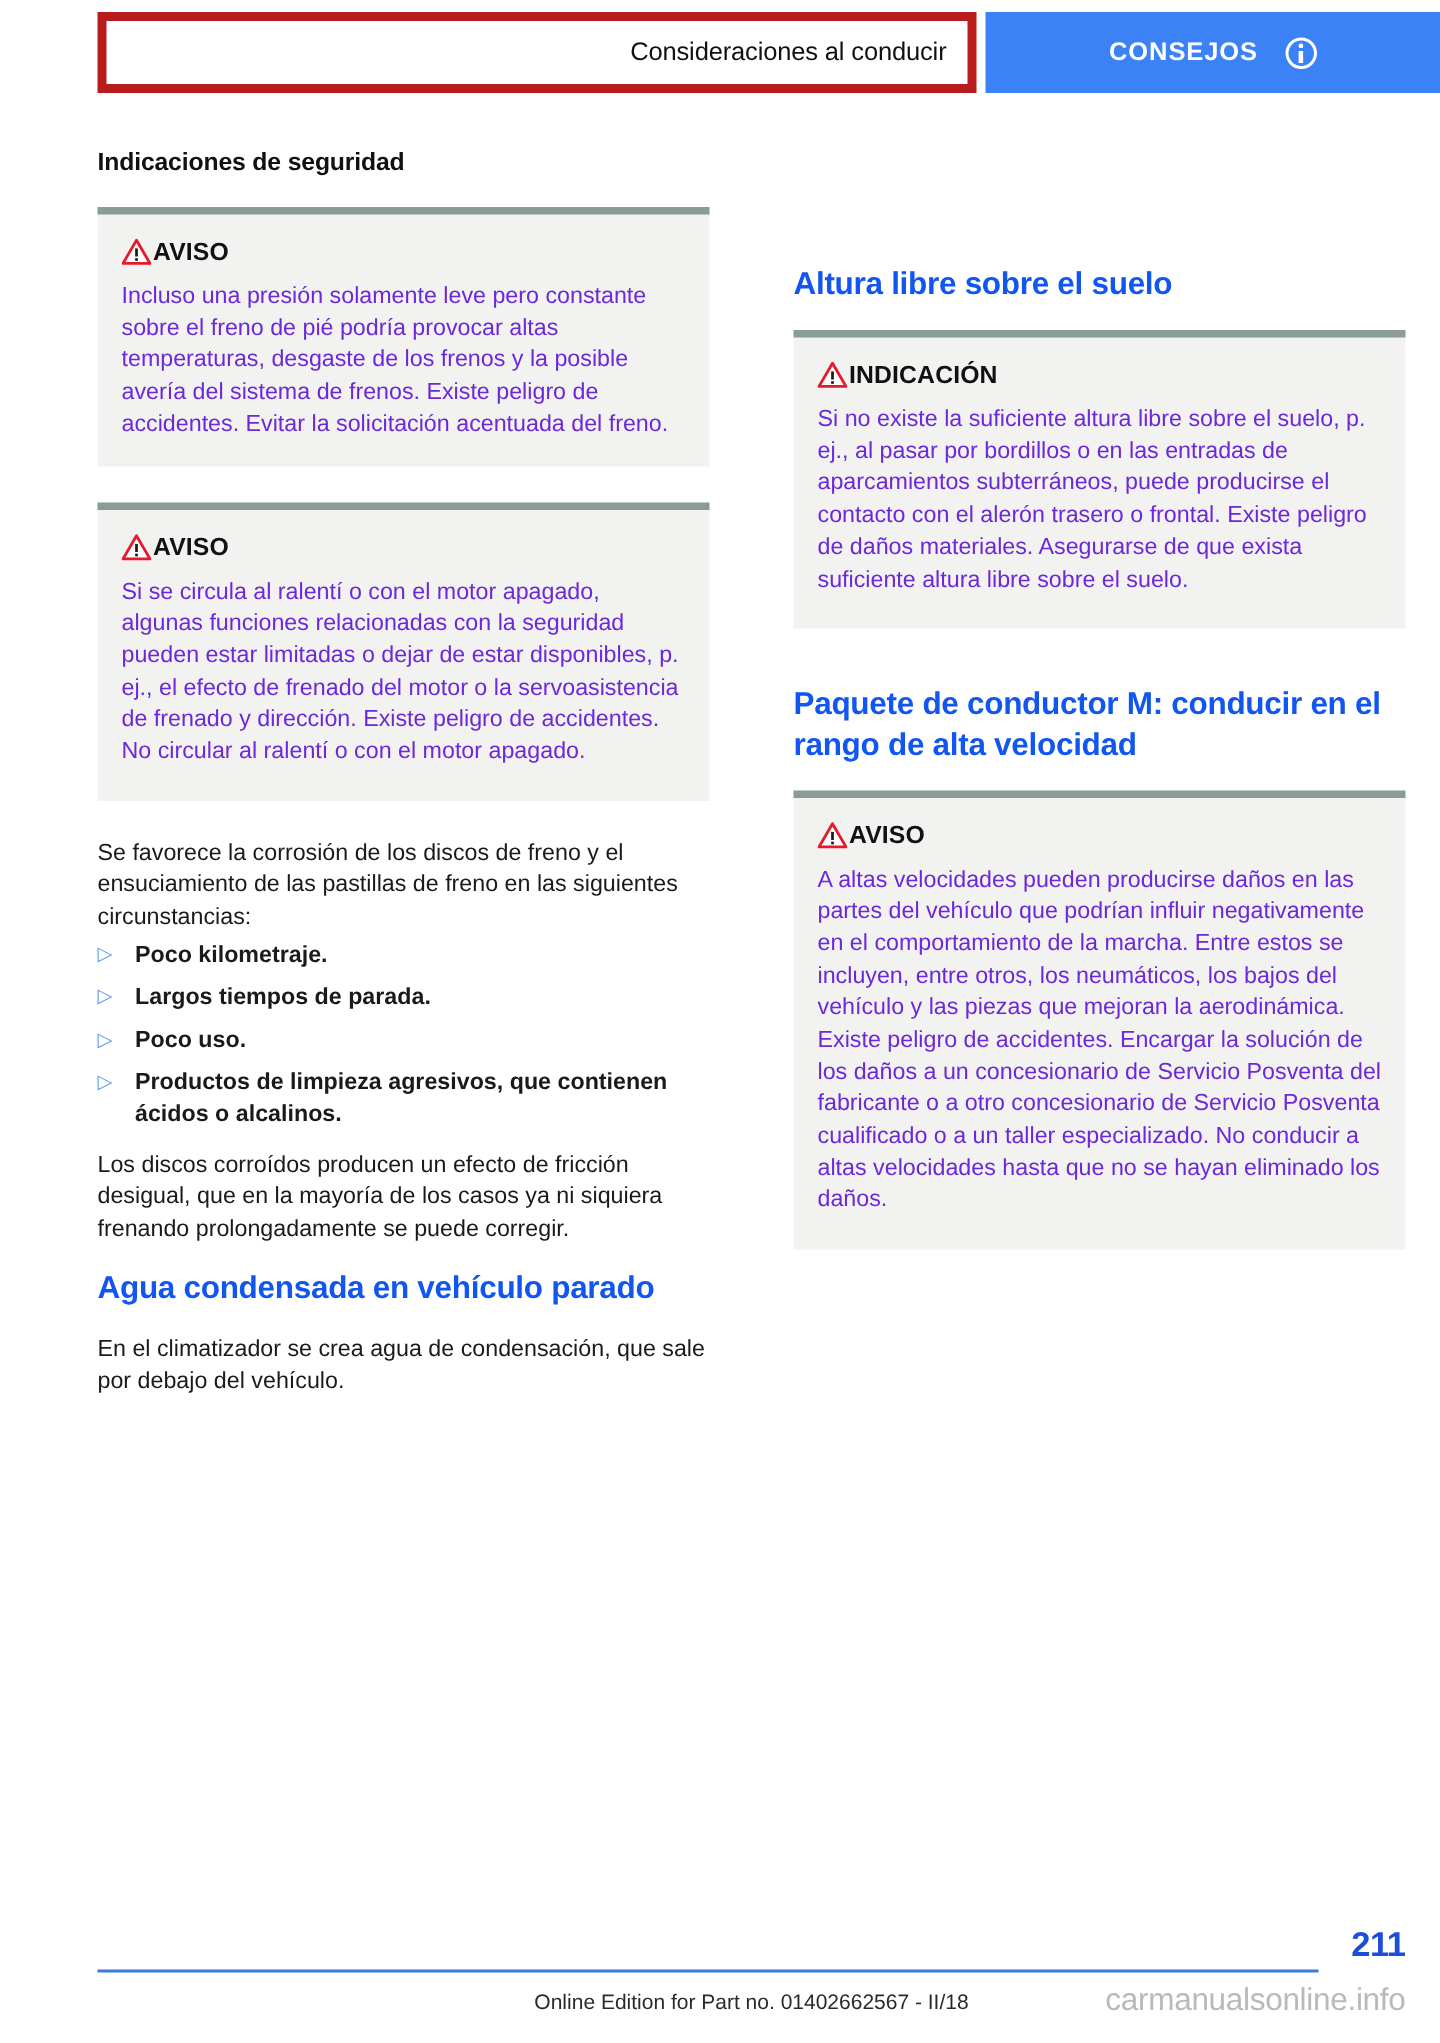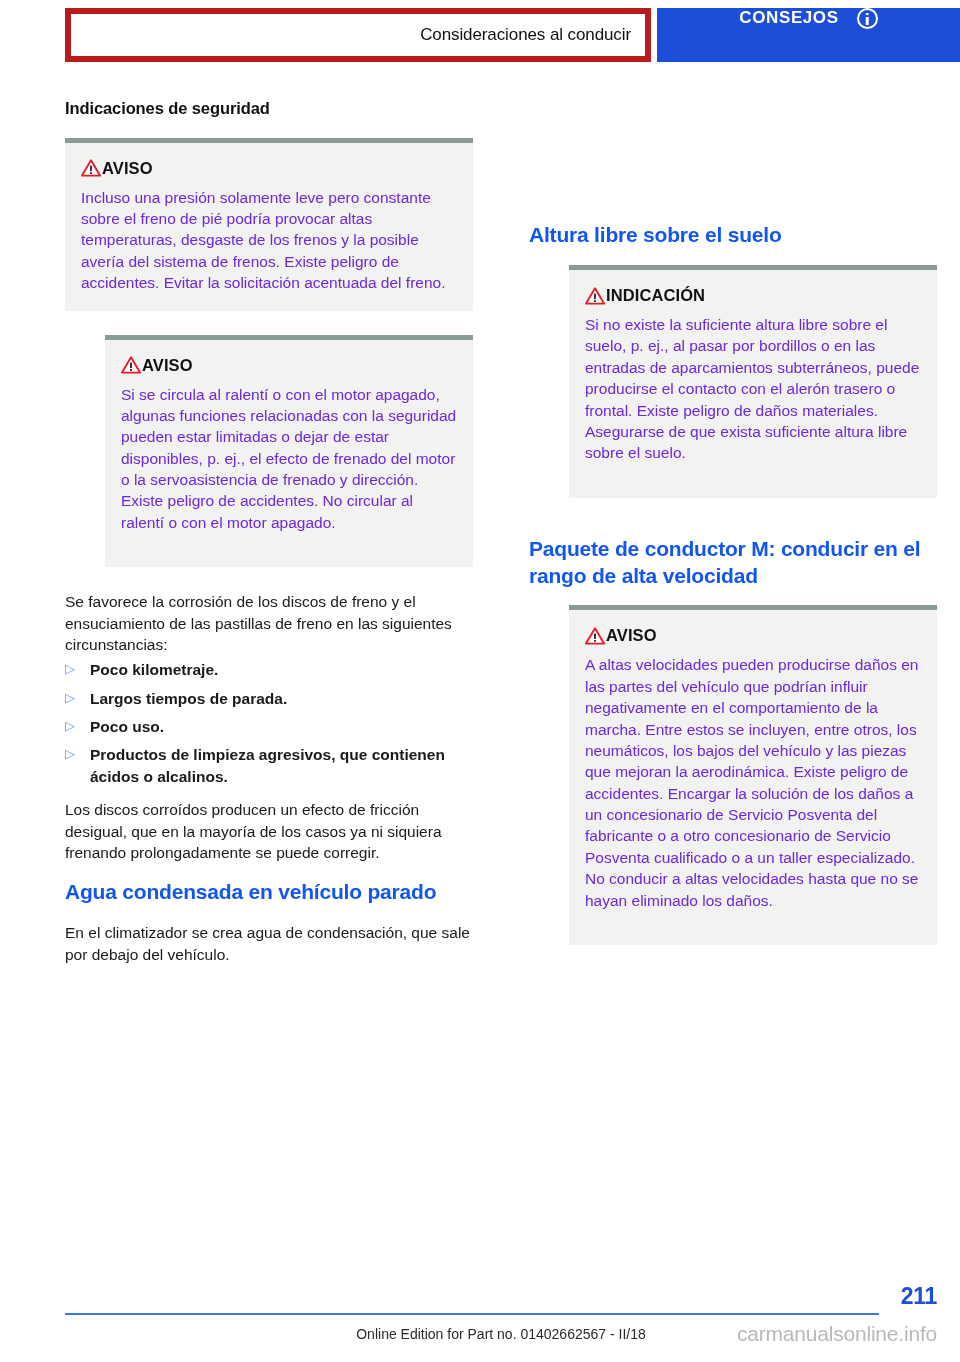--- a/index.html
+++ b/index.html
@@ -36,23 +36,23 @@
     justify-content: flex-end;
     padding-right: 14px;
   }
   .header-title-box span {
     font-size: 17px;
     color: #111111;
     letter-spacing: -0.1px;
   }
   .header-tab {
     flex: 1 1 auto;
-    background: #1d4ed8;
-    display: flex;
-    align-items: flex-start;
+    background: #3b82f6;
+    display: flex;
+    align-items: center;
     justify-content: center;
     gap: 18px;
     margin-left: 6px;
   }
   .header-tab .tab-label {
     color: #ffffff;
     font-size: 17px;
     font-weight: bold;
     letter-spacing: 0.6px;
   }
@@ -89,21 +89,21 @@
   
   .page {
     position: absolute;
     top: 98px;
     left: 65px;
     width: 872px;
   }
   .cols {
     display: flex;
     gap: 56px;
-    align-items: flex-end;
+    align-items: center;
   }
   .col {
     width: 408px;
   }
 
   
   h1.sec-title {
     font-size: 16.5px;
     font-weight: bold;
     color: #111111;
@@ -152,21 +152,21 @@
     font-weight: bold;
     color: #111111;
     letter-spacing: 0.1px;
   }
   .note-body {
     font-size: 15.5px;
     line-height: 1.38;
     color: #6d28d9;
     margin: 0;
   }
-  .note.tall { padding-bottom: 34px; margin-left: 40px; }
+  .note.tall { padding-bottom: 22px; }
 
   
   p.body {
     font-size: 15.5px;
     line-height: 1.38;
     color: #1a1a1a;
     margin: 12px 0 4px 0;
   }
   p.body.gap { margin-bottom: 16px; }
 

